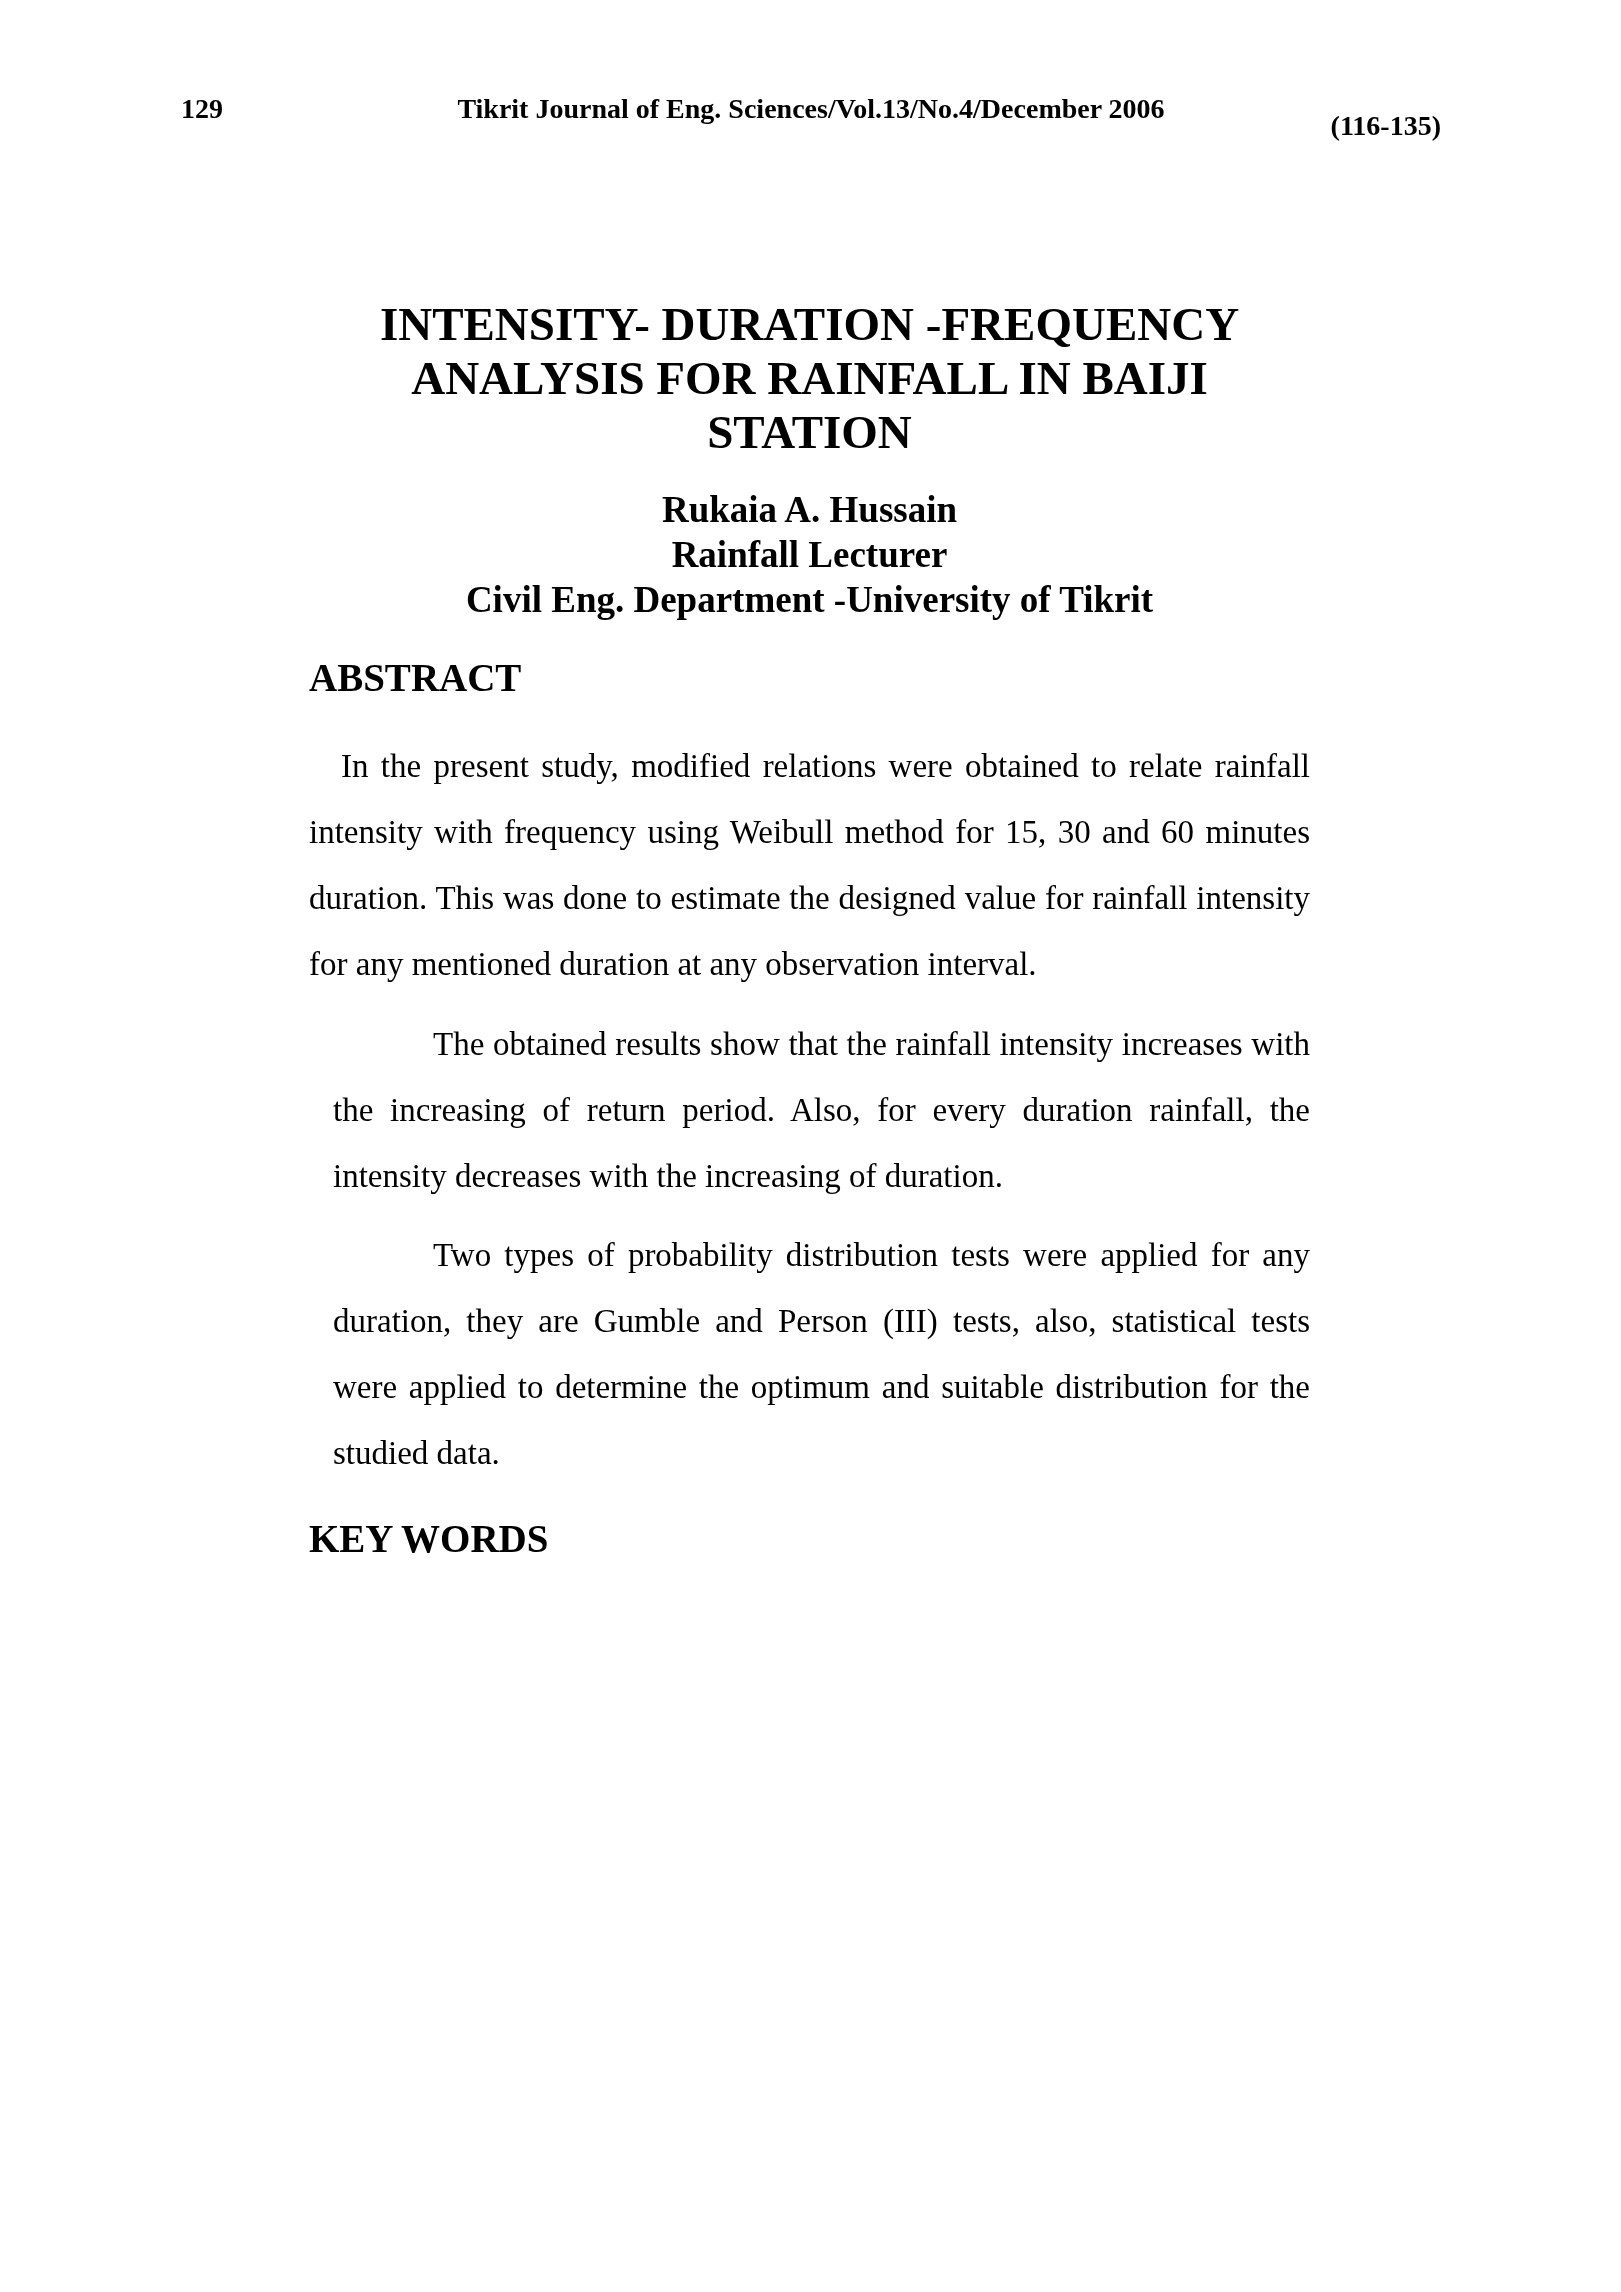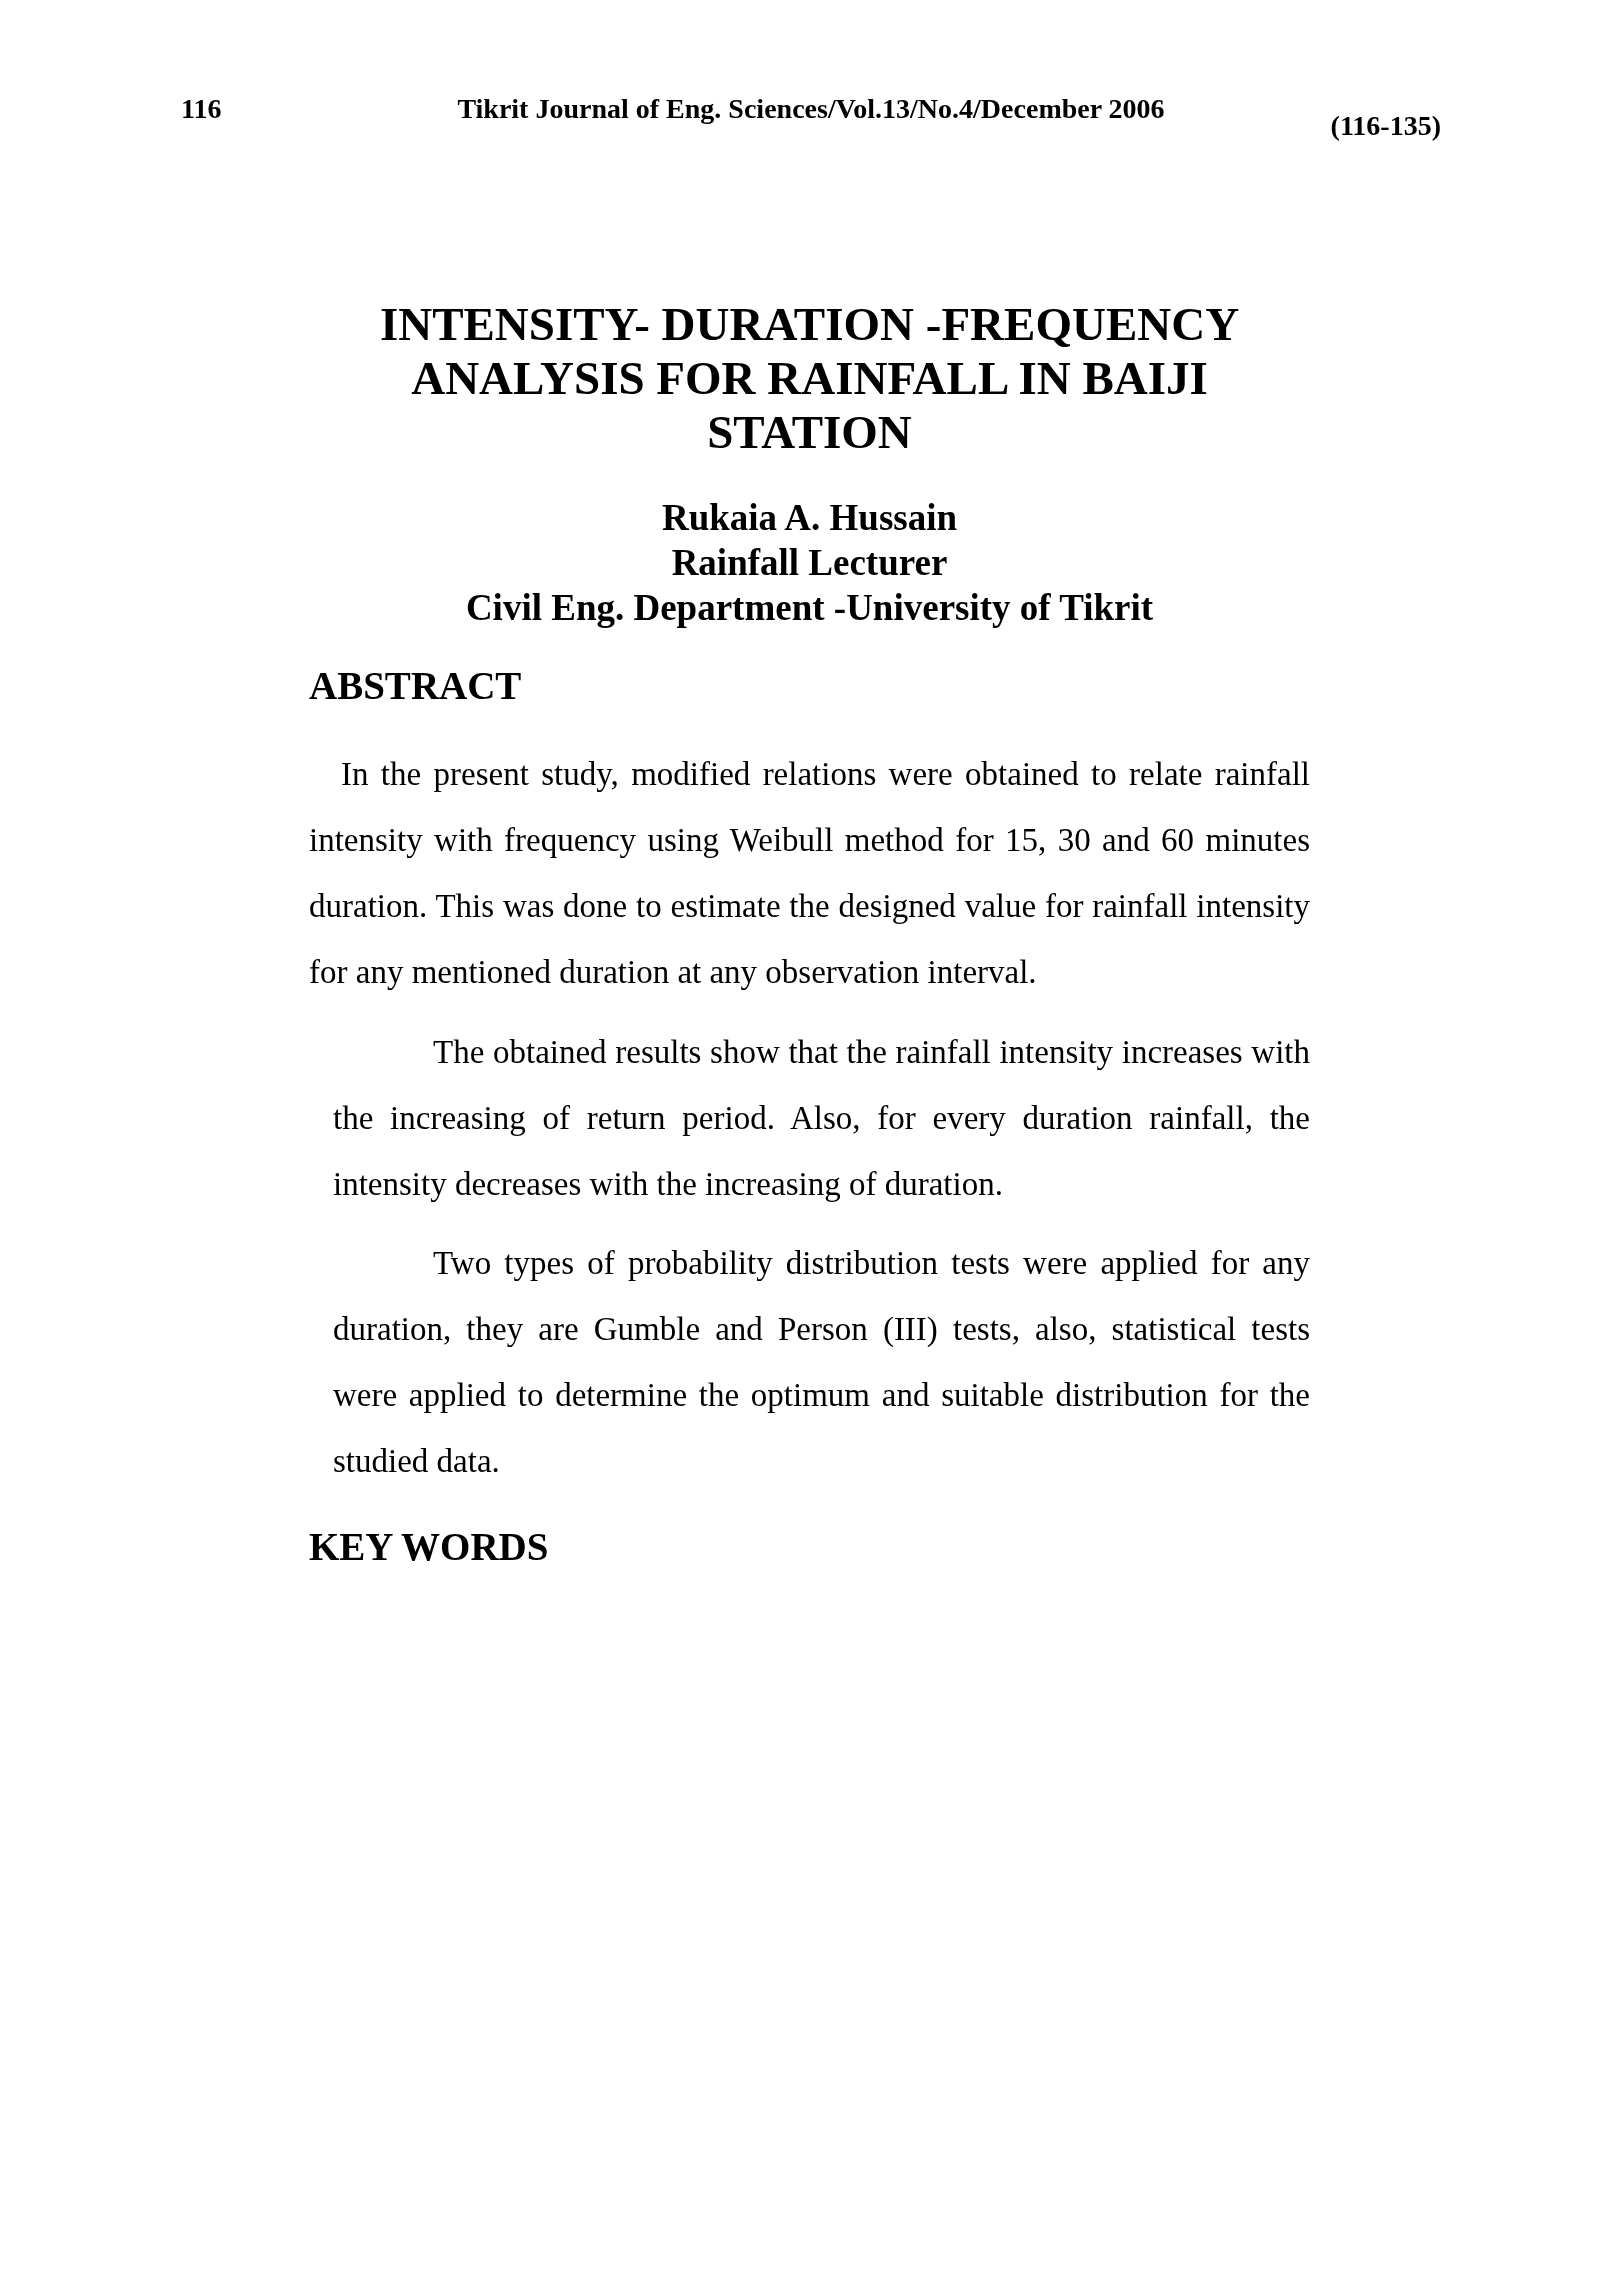--- a/index.html
+++ b/index.html
@@ -37,21 +37,21 @@
 
   .title {
     text-align: center;
     font-weight: bold;
     font-size: 47px;
     line-height: 54px;
   }
   .title-line { display: block; }
 
   .authors {
-    margin-top: 36px;
+    margin-top: 28px;
     text-align: center;
     font-weight: bold;
     font-size: 37px;
     line-height: 45px;
   }
 
   .section-heading {
     font-weight: bold;
     font-size: 39px;
     line-height: 47px;
@@ -75,21 +75,21 @@
     line-height: 66px;
     text-align: left;
   }
 </style>
 </head>
 <body>
 
 <div class="page">
 
   <div class="header">
-    <span class="header-left">116</span>
+    <span class="header-left">129</span>
     <span class="header-center">Tikrit Journal of Eng. Sciences/Vol.13/No.4/December 2006</span>
     <span class="header-right">(116-135)</span>
   </div>
 
   <div class="content">
 
     <h1 class="title">
       <span class="title-line">INTENSITY- DURATION -FREQUENCY</span>
       <span class="title-line">ANALYSIS FOR RAINFALL IN BAIJI STATION</span>
     </h1>

